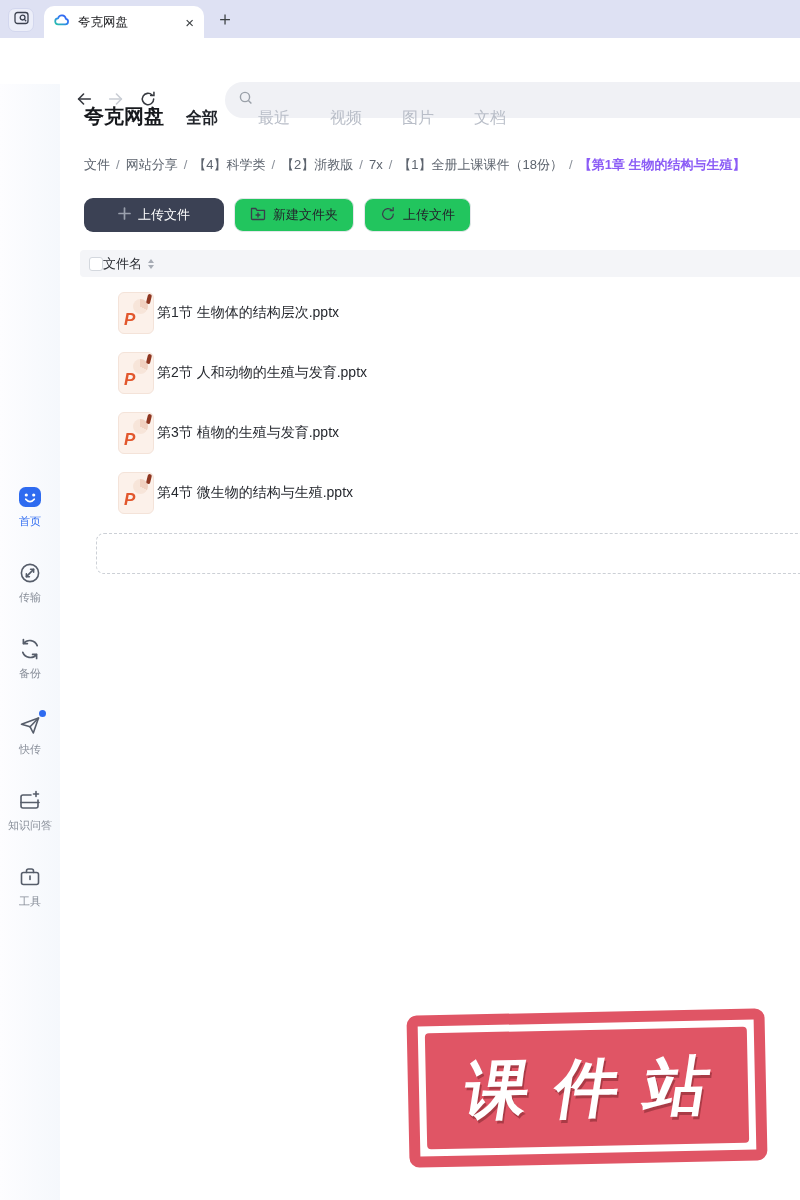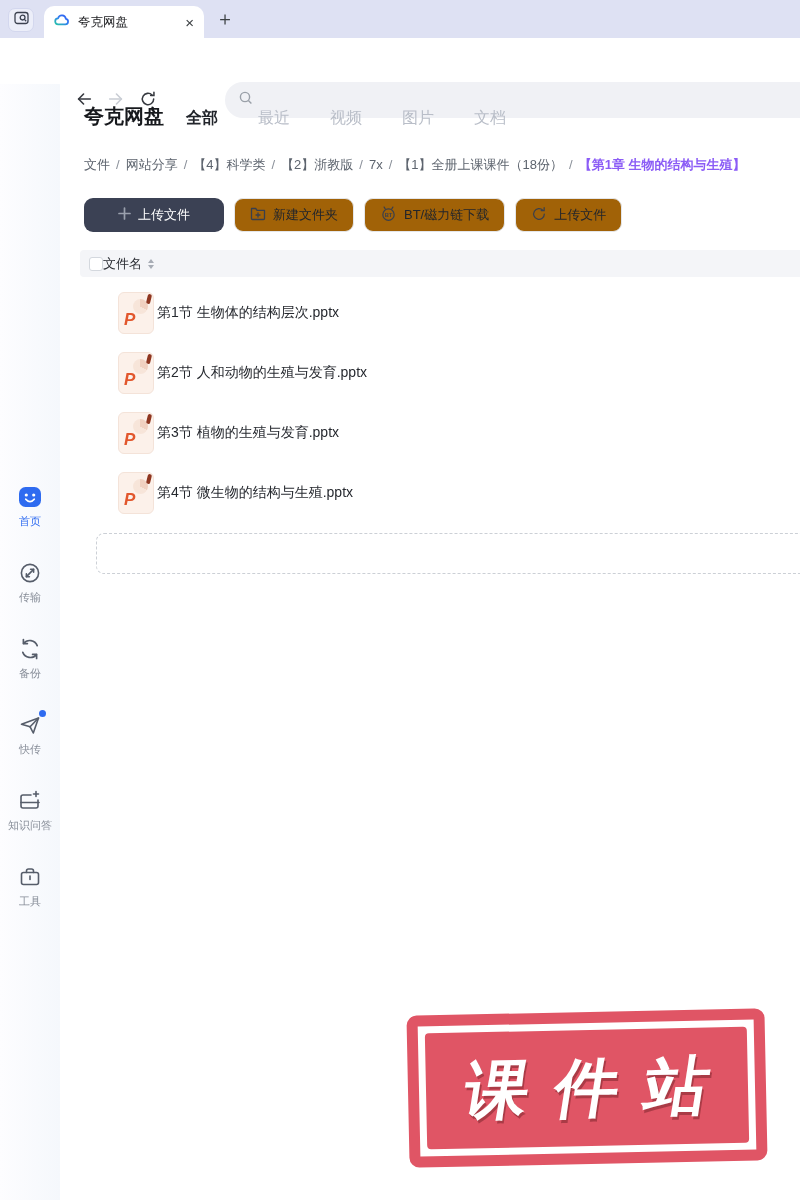--- a/index.html
+++ b/index.html
@@ -38,21 +38,21 @@
   .ftabs { position:absolute; left:186px; top:108px; display:flex; gap:40px; }
   .ftab { font-size:16px; color:#b9bec8; cursor:default; }
   .ftab.active { color:#22252b; font-weight:bold; }
   .breadcrumb { position:absolute; left:84px; top:156px; width:716px; font-size:13px; color:#5d646e;
     white-space:nowrap; overflow:hidden; }
   .crumb { color:#5d646e; } .crumb-sep { margin:0 6px; color:#8a9099; }
   .crumb-cur { color:#8b5cf6; font-weight:bold; }
   .toolbar { position:absolute; left:84px; top:198px; display:flex; gap:10px; }
   .btn { height:34px; display:flex; align-items:center; gap:7px; font-size:13px; border-radius:9px; padding:0 15px; cursor:default; }
   .btn-dark { background:#3b4154; color:#ffffff; padding:0 34px; }
-  .btn-light { background:#a16207; color:#22252b; border:1px solid #e4e6ea;justify-content:flex-end; }
+  .btn-light { background:#22c55e; color:#22252b; border:1px solid #e4e6ea;justify-content:flex-end; }
   
   .thead { position:absolute; left:80px; top:250px; width:728px; height:27px; background:#f4f5f8;
     border-radius:4px; display:flex; align-items:center; padding-left:9px; }
   .checkbox { width:14px; height:14px; border:1px solid #d4d8de; border-radius:3px; background:#ffffff; }
   .th-label { margin-left:0; font-size:13px; color:#2a2d33; }
   .sorter { margin-left:6px; display:flex; flex-direction:column; gap:2px; }
   .tri-up { width:0; height:0; border-left:3.5px solid transparent; border-right:3.5px solid transparent; border-bottom:4px solid #a7acb5; }
   .tri-dn { width:0; height:0; border-left:3.5px solid transparent; border-right:3.5px solid transparent; border-top:4px solid #a7acb5; }
   .rows { position:absolute; left:80px; top:283px; width:728px; }
   .frow { height:60px; display:flex; align-items:center; padding-left:38px; }
@@ -225,30 +225,20 @@
     <span>
       <svg width="16" height="15" viewBox="0 0 16 15" fill="none" stroke="#3a3f4c" stroke-width="1.3" stroke-linejoin="round">
         <path d="M1.5 2.5h4.2l1.4 1.8h7.4v8.2a1 1 0 0 1-1 1h-11a1 1 0 0 1-1-1z"></path>
         <path d="M8 7v4M6 9h4" stroke-linecap="round"></path>
       </svg>
     </span>
     <span>新建文件夹</span>
   </div>
   <div class="btn btn-light">
     <span>
-      <svg width="17" height="17" viewBox="0 0 18 18" fill="none" stroke="#3a3f4c" stroke-width="1.3" stroke-linecap="round">
-        <circle cx="9" cy="10.2" r="6"></circle>
-        <path d="M5.6 4.2L4.4 2.2M12.4 4.2l1.2-2"></path>
-        <text x="9" y="12.6" font-size="6" font-weight="bold" text-anchor="middle" fill="#3a3f4c" stroke="none">BT</text>
-      </svg>
-    </span>
-    <span>BT/磁力链下载</span>
-  </div>
-  <div class="btn btn-light">
-    <span>
       <svg width="16" height="16" viewBox="0 0 18 18" fill="none" stroke="#3a3f4c" stroke-width="1.4" stroke-linecap="round">
         <path d="M15 9a6 6 0 1 1-1.7-4.2"></path>
           <path d="M14.8 1.8v3.4h-3.4"></path>
       </svg>
     </span>
     <span>上传文件</span>
   </div>
 </div>
 
 <div class="thead">

